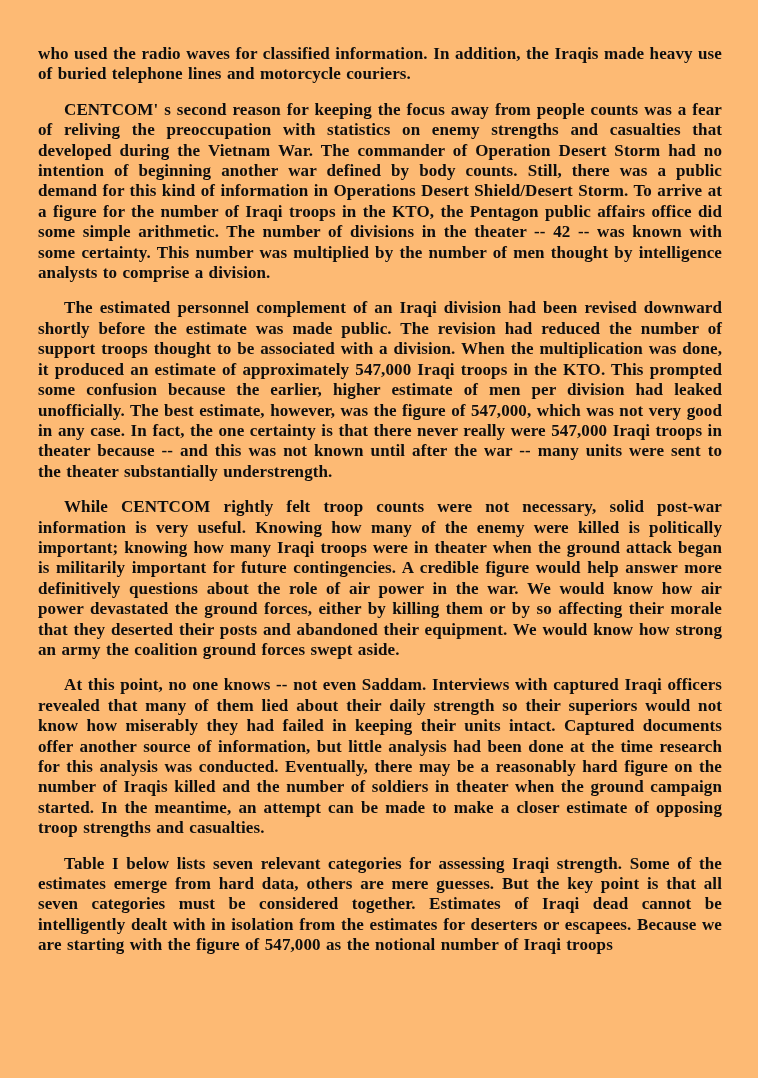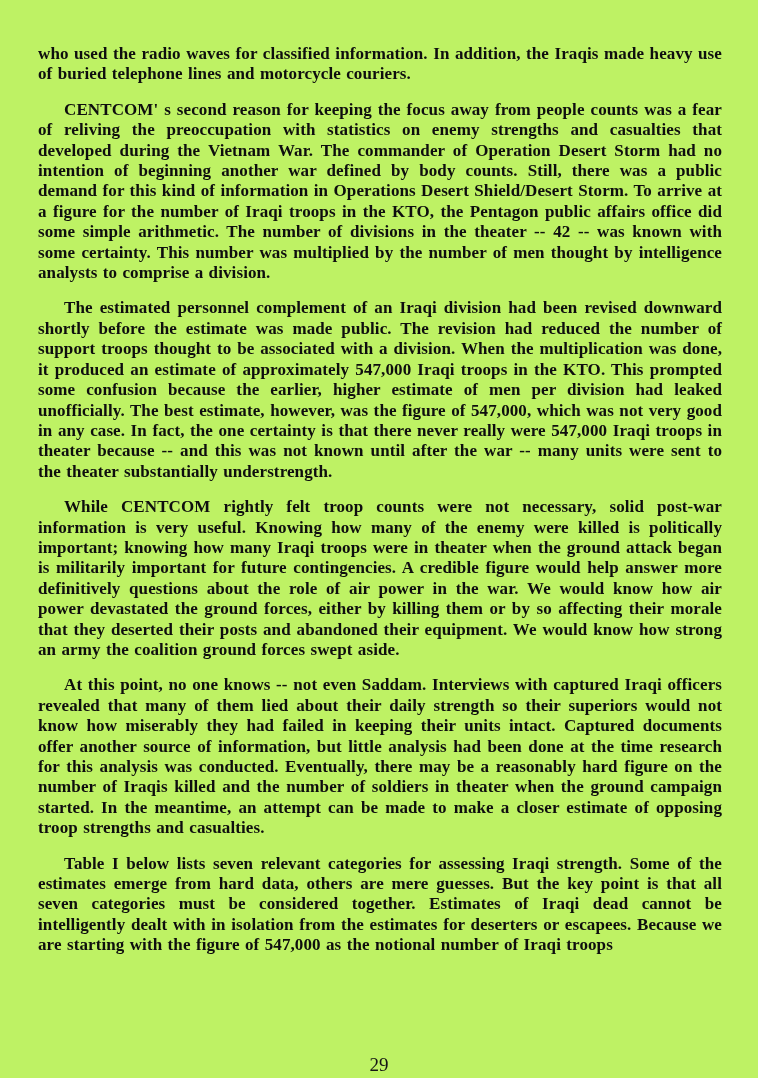--- a/index.html
+++ b/index.html
@@ -4,21 +4,21 @@
 <style>
   html, body {
     margin: 0;
     padding: 0;
     background: #ffffff;
   }
   .page {
     position: relative;
     width: 758px;
     height: 1078px;
-    background: #bef264;
+    background: #fdba74;
     overflow: hidden;
     font-family: "Liberation Serif", "DejaVu Serif", serif;
     color: #0e0e0e;
   }
   .text-block {
     position: absolute;
     left: 38px;
     top: 44px;
     width: 684px;
     font-size: 17px;
@@ -51,14 +51,13 @@
 
 <div class="page">
   <div class="text-block">
     <p class="no-indent">who used the radio waves for classified information. In addition, the Iraqis made heavy use of buried telephone lines and motorcycle couriers.</p>
     <p>CENTCOM' s second reason for keeping the focus away from people counts was a fear of reliving the preoccupation with statistics on enemy strengths and casualties that developed during the Vietnam War. The commander of Operation Desert Storm had no intention of beginning another war defined by body counts. Still, there was a public demand for this kind of information in Operations Desert Shield/Desert Storm. To arrive at a figure for the number of Iraqi troops in the KTO, the Pentagon public affairs office did some simple arithmetic. The number of divisions in the theater -- 42 -- was known with some certainty. This number was multiplied by the number of men thought by intelligence analysts to comprise a division.</p>
     <p>The estimated personnel complement of an Iraqi division had been revised downward shortly before the estimate was made public. The revision had reduced the number of support troops thought to be associated with a division. When the multiplication was done, it produced an estimate of approximately 547,000 Iraqi troops in the KTO. This prompted some confusion because the earlier, higher estimate of men per division had leaked unofficially. The best estimate, however, was the figure of 547,000, which was not very good in any case. In fact, the one certainty is that there never really were 547,000 Iraqi troops in theater because -- and this was not known until after the war -- many units were sent to the theater substantially understrength.</p>
     <p>While CENTCOM rightly felt troop counts were not necessary, solid post-war information is very useful. Knowing how many of the enemy were killed is politically important; knowing how many Iraqi troops were in theater when the ground attack began is militarily important for future contingencies. A credible figure would help answer more definitively questions about the role of air power in the war. We would know how air power devastated the ground forces, either by killing them or by so affecting their morale that they deserted their posts and abandoned their equipment. We would know how strong an army the coalition ground forces swept aside.</p>
     <p>At this point, no one knows -- not even Saddam. Interviews with captured Iraqi officers revealed that many of them lied about their daily strength so their superiors would not know how miserably they had failed in keeping their units intact. Captured documents offer another source of information, but little analysis had been done at the time research for this analysis was conducted. Eventually, there may be a reasonably hard figure on the number of Iraqis killed and the number of soldiers in theater when the ground campaign started. In the meantime, an attempt can be made to make a closer estimate of opposing troop strengths and casualties.</p>
     <p>Table I below lists seven relevant categories for assessing Iraqi strength. Some of the estimates emerge from hard data, others are mere guesses. But the key point is that all seven categories must be considered together. Estimates of Iraqi dead cannot be intelligently dealt with in isolation from the estimates for deserters or escapees. Because we are starting with the figure of 547,000 as the notional number of Iraqi troops</p>
   </div>
-  <div class="page-number">29</div>
 </div>
 
 </body></html>

